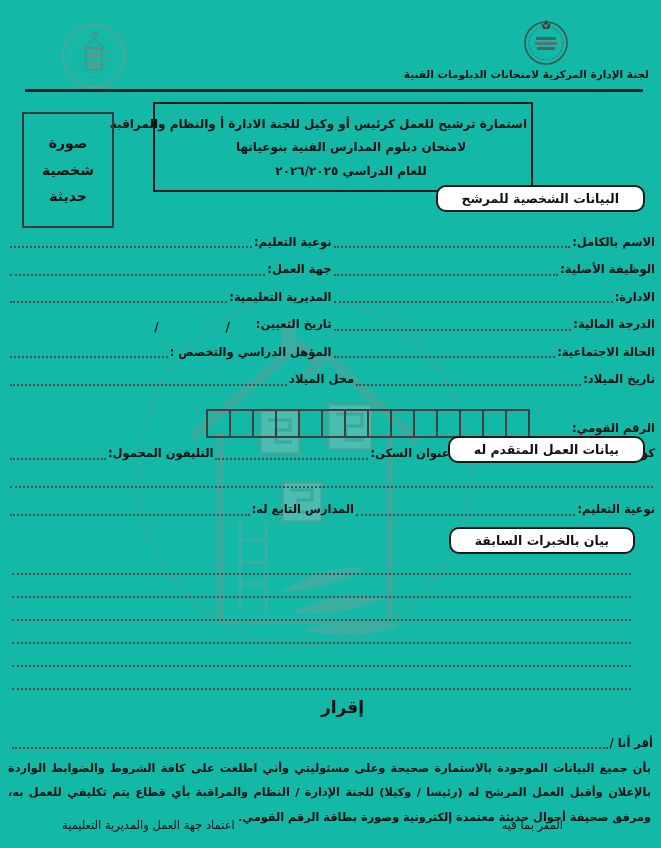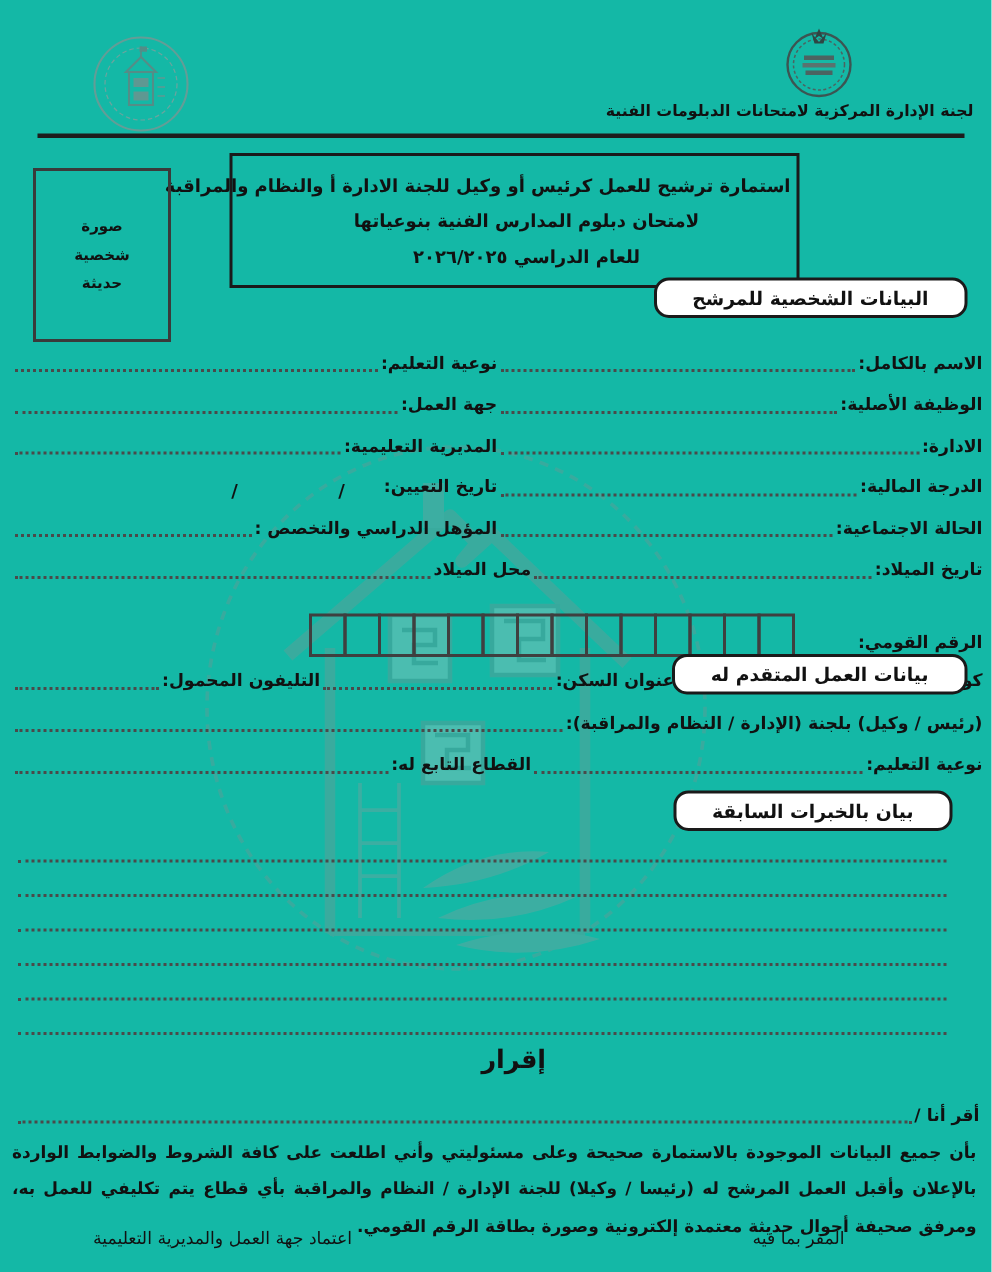--- a/index.html
+++ b/index.html
@@ -34,21 +34,21 @@
     border:2px solid #1a1a1a; padding:9px 4px 7px;
     text-align:center; font-weight:bold; font-size:12px; line-height:1.95;
   }
   .title-box div { white-space:nowrap;margin-left:16px; }
   
   .photo-box {
     position:absolute; top:112px; left:22px; width:92px; height:116px;
     border:2px solid #3a3a3a; display:flex; align-items:center; justify-content:center;
     text-align:center;
   }
-  .photo-box span { font-size:10px; font-weight:bold; width:66px; line-height:1.9; }
+  .photo-box span { font-size:14px; font-weight:bold; width:66px; line-height:1.9; }
   
   .pill {
     position:absolute;
     border:2px solid #1a1a1a; border-radius:10px;
     padding:4px 24px; font-weight:bold; font-size:12.5px;
     background:#fff; white-space:nowrap; z-index:3;
   }
   .pill-personal   { top:185px; right:16px; }
   .pill-work       { top:436px; right:16px; }
   .pill-experience { top:527px; right:26px; }
@@ -231,31 +231,30 @@
           <span class="dots"></span>
         </div>
     </div>
   </div>
 
   <div class="pill pill-work">بيانات العمل المتقدم له</div>
 
   <div class="work-area">
     <div class="row">
       <div class="field f-grow">
-          <span class="lbl">(رئيس / وكيل) بلجنة (الإدارة / النظام والمراقبة):</span>
           <span class="dots"></span>
         </div>
     </div>
     <div class="row">
       <div class="field f-grow">
           <span class="lbl">نوعية التعليم:</span>
           <span class="dots"></span>
         </div>
       <div class="field f-grow2">
-          <span class="lbl">القطاع التابع له:</span>
+          <span class="lbl">المدارس التابع له:</span>
           <span class="dots"></span>
         </div>
     </div>
   </div>
 
   <div class="pill pill-experience">بيان بالخبرات السابقة</div>
 
   <div class="exp-area">
     <div class="xline"></div>
     <div class="xline"></div>

